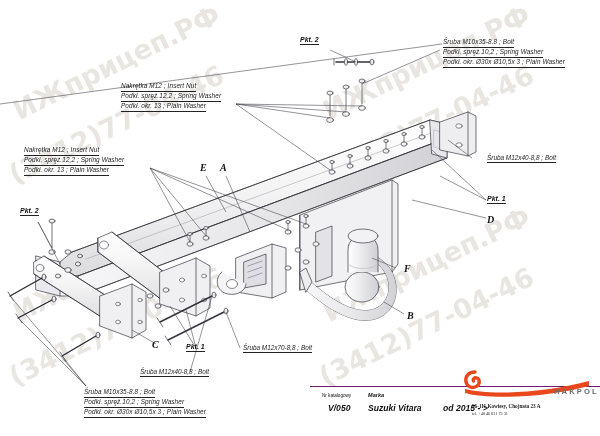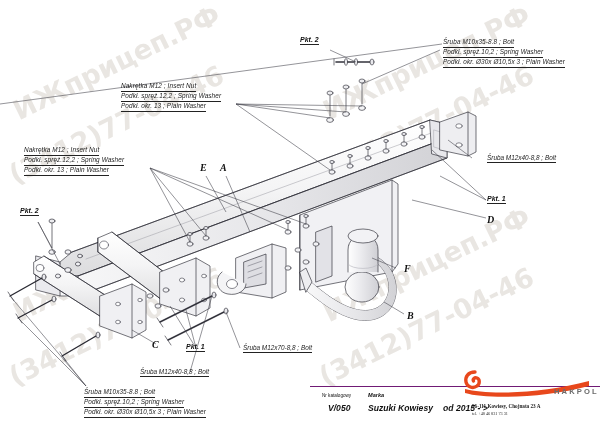--- a/index.html
+++ b/index.html
@@ -443,21 +443,21 @@
   <div class="lett" style="left:487px;top:214px;">D</div>
   <div class="lett" style="left:404px;top:263px;">F</div>
   <div class="lett" style="left:407px;top:310px;">B</div>
   <div class="lett" style="left:152px;top:339px;">C</div>
 
   <div id="titleblock">
     <div class="tb-cap" style="left:12px;top:6px;">Nr katalogowy</div>
     <div class="tb-val" style="left:18px;top:16px;">V/050</div>
 
     <div class="tb-capb" style="left:58px;top:5px;">Marka</div>
-    <div class="tb-val" style="left:58px;top:16px;">Suzuki Kowiesy</div>
+    <div class="tb-val" style="left:58px;top:16px;">Suzuki Vitara</div>
 
     <div class="tb-val" style="left:133px;top:16px;font-style:italic;">od 2015 - &gt;</div>
 
     <div class="tb-addr" style="left:162px;top:16px;">96-111 Kowiesy, Chojnata 23 A</div>
     <div class="tb-tel" style="left:162px;top:24px;">tel. +48 46 831 73 31</div>
   </div>
 
   <div id="logo">
     <svg width="132" height="30" viewBox="0 0 132 30">
       <path d="M12 4 C5 4 2 9 3 14 C4 19 10 21 14 18 C17 16 17 11 14 10 C11.5 9.2 9.5 11 10.5 13" fill="none" stroke="#e8481c" stroke-width="3.4" stroke-linecap="round"></path>

